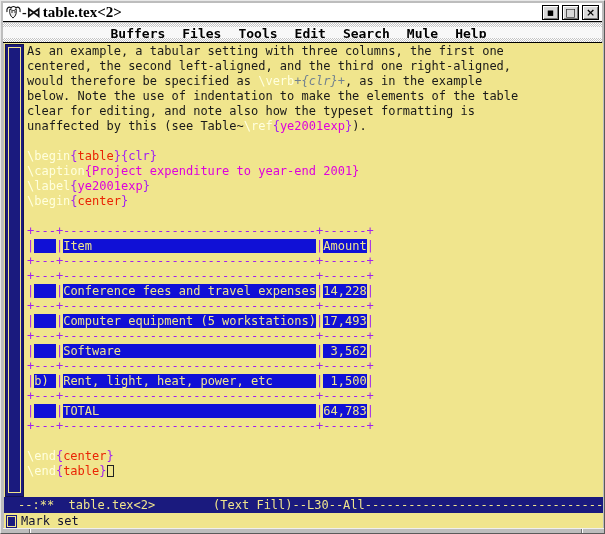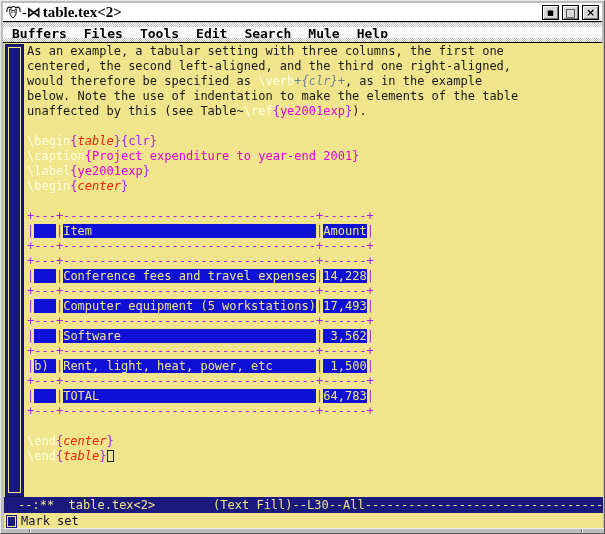--- a/index.html
+++ b/index.html
@@ -17,35 +17,35 @@
               white-space:nowrap;overflow:hidden;}
   .winbtns{display:flex;gap:3px;margin-right:1px;}
   .wbtn{width:17px;height:15px;background:#d9d9d9;border:1px solid #000;
         box-shadow:inset 1px 1px 0 #fff, inset -1px -1px 0 #7a7a7a;
         display:flex;align-items:center;justify-content:center;
         font:bold 11px "DejaVu Sans",sans-serif;color:#000;line-height:1;cursor:default;}
   
   .stipple{position:absolute;left:2px;width:599px;height:4px;
            background:repeating-conic-gradient(#c4c4c4 0% 25%, #ffffff 0% 50%) 0 0/2px 2px;}
   .menubar{position:absolute;left:2px;top:26px;width:599px;height:13px;background:var(--menubg);
-           display:flex;align-items:center;padding-left:9px;}
+           display:flex;align-items:center;padding-left:9px;justify-content:center;}
   .mi{font:bold 13px "DejaVu Sans Mono",monospace;color:#000;margin-right:17px;white-space:pre;}
   .menuline{position:absolute;left:2px;top:41px;width:599px;height:1px;background:#000;}
   
   .client{position:absolute;left:3px;top:42px;width:599px;height:485px;background:var(--kh);}
   .vscroll{position:absolute;left:1px;top:1px;width:19px;height:453px;background:var(--navy);
            border:1px solid #14144f;}
   .vthumb{position:absolute;left:2px;top:2px;right:2px;bottom:3px;border:1px solid var(--kh);}
   .textarea{position:absolute;left:23px;top:1px;right:17px;height:452px;overflow:hidden;}
   .ln{height:15px;line-height:15px;white-space:pre;font:12px "DejaVu Sans Mono",monospace;color:var(--fg);}
   .sg{display:inline;}
   .sg.t{color:var(--fg);}
   .sg.c{color:var(--cmd);}
   .sg.b{color:var(--pur);}
-  .sg.e{color:var(--red);font-style:italic;}
+  .sg.e{color:var(--red);}
   .sg.m{color:var(--mag);}
   .sg.v{color:var(--slate);font-style:italic;}
   .sg.x{background:var(--cellbg);color:var(--cellfg);}
   .cursorbox{display:inline-block;width:7px;height:12px;border:1px solid #222;
              vertical-align:-2px;background:transparent;}
   
   .modeline{position:absolute;left:0;top:454px;width:599px;height:16px;background:var(--navy);
             color:var(--kh);font:12px "DejaVu Sans Mono",monospace;line-height:16px;
             padding-left:14px;white-space:pre;overflow:hidden;}
   
@@ -96,20 +96,21 @@
 
   <div class="client">
     <div class="vscroll">
       <div class="vthumb"></div>
     </div>
     <div class="textarea" id="textarea">
         <div class="ln"><span class="sg t">As an example, a tabular setting with three columns, the first one</span></div>
         <div class="ln"><span class="sg t">centered, the second left-aligned, and the third one right-aligned,</span></div>
         <div class="ln"><span class="sg t">would therefore be specified as </span><span class="sg c">\verb</span><span class="sg v">+{clr}+</span><span class="sg t">, as in the example</span></div>
         <div class="ln"><span class="sg t">below. Note the use of indentation to make the elements of the table</span></div>
+        <div class="ln"><span class="sg t">clear for editing, and note also how the typeset formatting is</span></div>
         <div class="ln"><span class="sg t">unaffected by this (see Table~</span><span class="sg c">\ref</span><span class="sg b">{</span><span class="sg m">ye2001exp</span><span class="sg b">}</span><span class="sg t">).</span></div>
         <div class="ln"></div>
         <div class="ln"><span class="sg c">\begin</span><span class="sg b">{</span><span class="sg e">table</span><span class="sg b">}{clr}</span></div>
         <div class="ln"><span class="sg c">\caption</span><span class="sg m">{Project expenditure to year-end 2001}</span></div>
         <div class="ln"><span class="sg c">\label</span><span class="sg b">{</span><span class="sg m">ye2001exp</span><span class="sg b">}</span></div>
         <div class="ln"><span class="sg c">\begin</span><span class="sg b">{</span><span class="sg e">center</span><span class="sg b">}</span></div>
         <div class="ln"></div>
         <div class="ln"><span class="sg b">+---+-----------------------------------+------+</span></div>
         <div class="ln"><span class="sg b">|</span><span class="sg x">   </span><span class="sg b">|</span><span class="sg x">Item                               </span><span class="sg b">|</span><span class="sg x">Amount</span><span class="sg b">|</span></div>
         <div class="ln"><span class="sg b">+---+-----------------------------------+------+</span></div>

